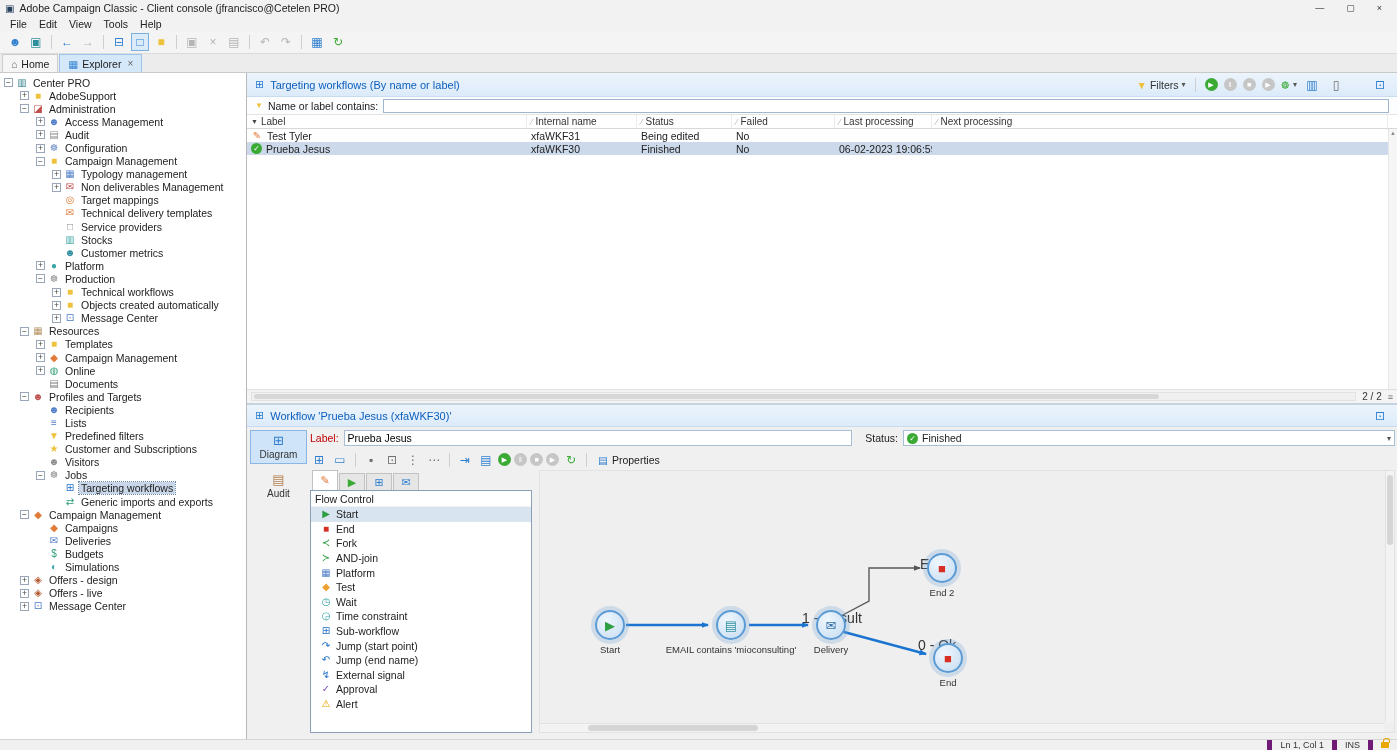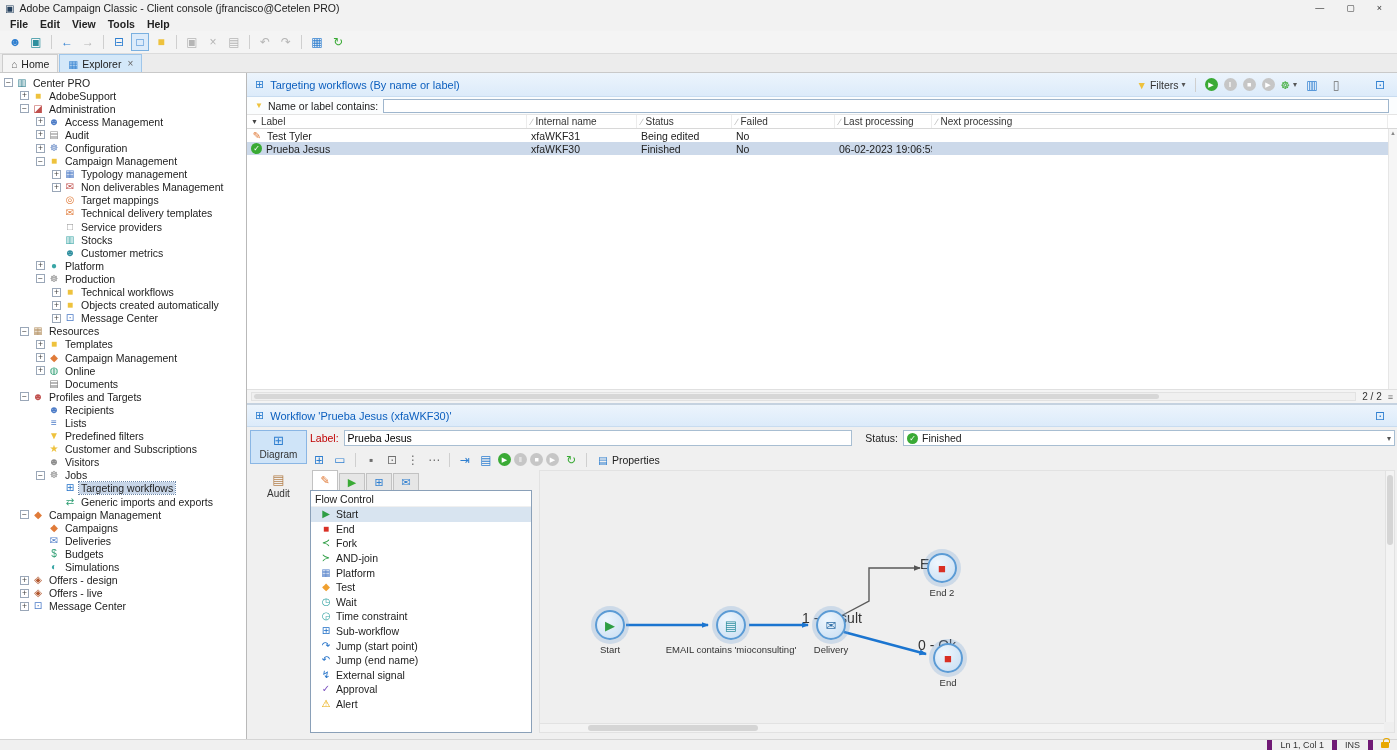--- a/index.html
+++ b/index.html
@@ -2,21 +2,21 @@
 <html><head>
 <meta charset="utf-8">
 <style>
 *{margin:0;padding:0;box-sizing:border-box;}
 html,body{width:1397px;height:750px;}
 body{font-family:"Liberation Sans","DejaVu Sans",sans-serif;font-size:11px;color:#222;background:#f0f0f0;position:relative;overflow:hidden;}
 
 .titlebar{position:absolute;top:0;left:0;right:0;height:16px;background:#f2f2f2;display:flex;align-items:center;gap:5px;padding:0 5px;font-size:10.5px;}
 .app-ic{color:#26415e;font-size:10px;}
 .win-btns{margin-left:auto;display:flex;gap:22px;padding-right:10px;font-size:9px;color:#333;}
-.menubar{position:absolute;top:16px;left:0;right:0;height:15px;display:flex;align-items:center;padding:0 4px;font-size:10.5px;background:#f2f2f2;font-weight:bold;}
+.menubar{position:absolute;top:16px;left:0;right:0;height:15px;display:flex;align-items:center;padding:0 4px;font-size:10.5px;background:#f2f2f2;}
 .menubar span{padding:0 6px;}
 .toolbar{position:absolute;top:31px;left:0;right:0;height:23px;background:#f4f4f4;border-bottom:1px solid #dcdcdc;display:flex;align-items:center;gap:3px;padding:0 6px;}
 .tbi{width:18px;height:18px;display:flex;align-items:center;justify-content:center;font-size:12px;}
 .sep{width:1px;height:14px;background:#cfcfcf;margin:0 3px;flex:none;}
 .c-blue{color:#2f7fd0}.c-teal{color:#2e8f9e}.c-green{color:#3aaa35}.c-gray{color:#b5b5b5}.c-yellow{color:#eec23d}.c-dgray{color:#6f6f6f}.c-brown{color:#b5824f}
 .tb-sel{border:1px solid #7ab0e0;background:#dcebfa;}
 .tabbar{position:absolute;top:54px;left:0;right:0;height:19px;background:#ececec;border-bottom:1px solid #c9c9c9;display:flex;align-items:flex-end;gap:1px;padding-left:2px;}
 .tab{display:flex;align-items:center;gap:4px;height:18px;padding:0 8px;font-size:10.5px;background:#f5f5f5;border:1px solid #cdcdcd;border-bottom:none;}
 .tab.active{background:#d4e8f9;border-color:#9fc6ea;}
 .tab .x{font-size:10px;color:#666;margin-left:2px;}

